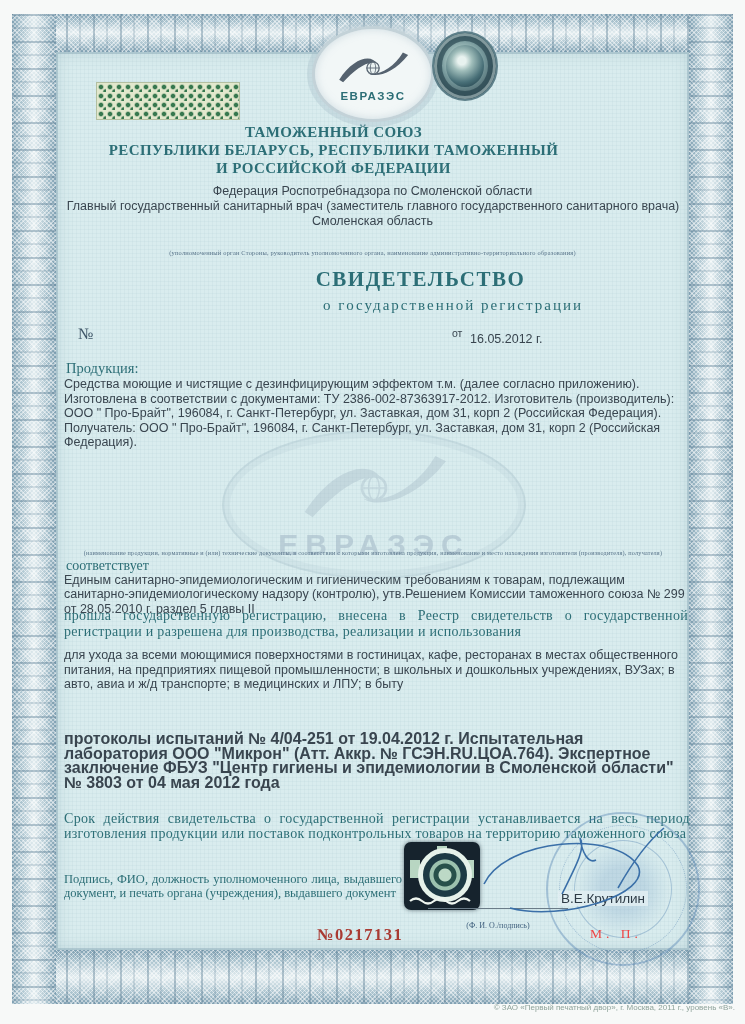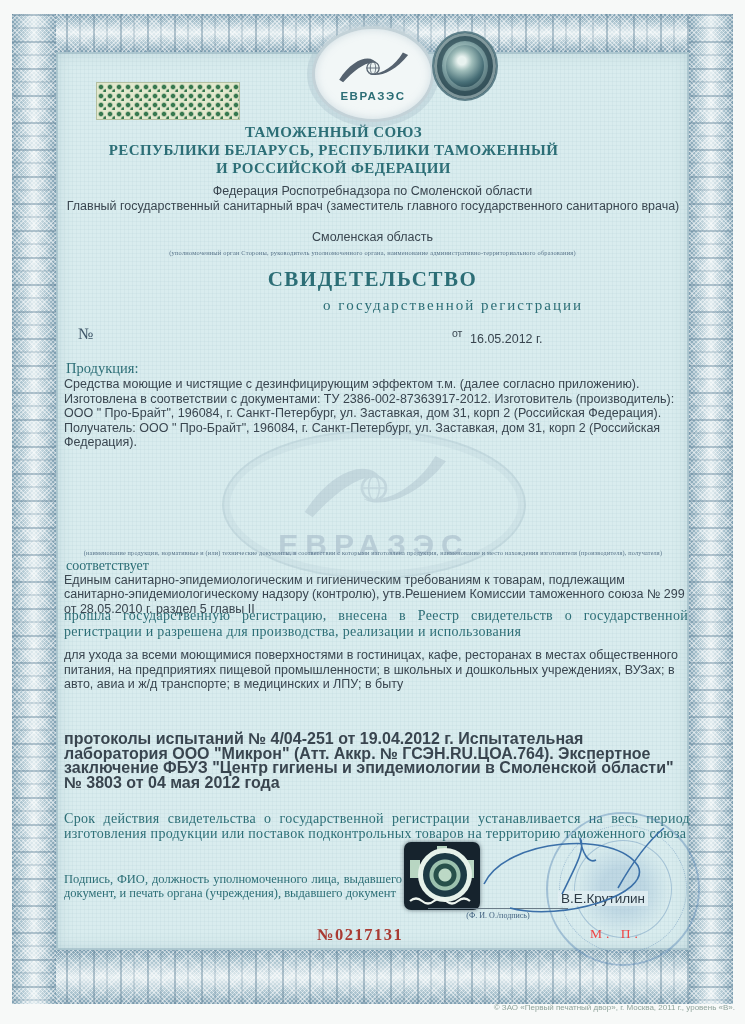--- a/index.html
+++ b/index.html
@@ -35,21 +35,21 @@
   
   .form-serif{font-family:"Liberation Serif",serif;color:#2c6e76;}
   .fill-sans{font-family:"Liberation Sans",sans-serif;color:#39454f;}
   .tiny{font-family:"Liberation Serif",serif;color:#59748a;font-size:6.4px;letter-spacing:.2px;}
   .just{text-align:justify;}
   .ctr{text-align:center;}
   .z2{z-index:2;}
 
   .head-line{left:56px;width:555px;text-align:center;font-weight:bold;font-size:15px;letter-spacing:.4px;}
   .auth-line{left:56px;width:633px;text-align:center;font-size:12.5px;}
-  .title-main{left:56px;width:633px;text-align:center;font-weight:bold;font-size:21px;letter-spacing:1.5px;}
+  .title-main{left:56px;width:633px;text-align:center;font-weight:bold;font-size:21px;letter-spacing:1.5px;padding-left:48px;}
   .title-sub{left:56px;width:527px;text-align:right;font-weight:normal;font-size:15px;letter-spacing:2px;}
 
   
   .green-strip{left:96px;top:82px;width:142px;height:36px;z-index:2;
     border:1px solid #b3bfa0;
     background:
       radial-gradient(circle at 4px 4px, #37784f 1.7px, rgba(55,120,79,.35) 2.4px, rgba(0,0,0,0) 3.2px),
       radial-gradient(circle at 8.5px 8.5px, #37784f 1.7px, rgba(55,120,79,.35) 2.4px, rgba(0,0,0,0) 3.2px),
       #e2e8cd;
     background-size:9px 9px,9px 9px;}
@@ -86,21 +86,21 @@
   .stamp{left:546px;top:812px;width:150px;height:150px;z-index:2;border-radius:50%;
     border:2px solid rgba(90,135,180,.55);opacity:.8;}
   .stamp::before{content:"";position:absolute;inset:11px;border-radius:50%;
     border:1.5px dotted rgba(90,135,180,.55);}
   .stamp::after{content:"";position:absolute;inset:26px;border-radius:50%;
     border:1px solid rgba(90,135,180,.5);
     background:radial-gradient(circle, rgba(100,145,190,.28) 0 32%, rgba(100,145,190,.10) 55%, rgba(0,0,0,0) 70%);}
   .sig-name{left:558px;top:891px;z-index:5;font-size:13.5px;color:#2d3b46;
     background:rgba(226,238,242,.85);padding:0 3px;}
   .sig-line{left:428px;top:908px;width:140px;z-index:4;border-top:1px solid #6b7c88;
-    text-align:center;font-size:8px;color:#3f5f7d;padding-top:2px;font-family:"Liberation Serif",serif;}
+    text-align:center;font-size:8px;color:#3f5f7d;padding-top:12px;font-family:"Liberation Serif",serif;}
   .mp{left:590px;top:926px;z-index:5;font-family:"Liberation Serif",serif;
     font-size:13.5px;letter-spacing:4px;color:#ef4444;}
   .serial{left:300px;top:925px;width:120px;text-align:center;z-index:3;
     font-family:"Liberation Serif",serif;font-weight:bold;font-size:16.5px;
     letter-spacing:1.5px;color:#a93a32;}
   .footer{left:0;top:1003px;width:735px;text-align:right;font-size:8px;color:#8fa39b;z-index:2;}
 
   svg{display:block;}
 </style>
 </head>
@@ -140,21 +140,21 @@
   </div>
 
   <div class="abs holo-top"></div>
 
   <div class="abs z2 form-serif head-line" style="top:124px;">ТАМОЖЕННЫЙ СОЮЗ</div>
   <div class="abs z2 form-serif head-line" style="top:142px;">РЕСПУБЛИКИ БЕЛАРУСЬ, РЕСПУБЛИКИ ТАМОЖЕННЫЙ</div>
   <div class="abs z2 form-serif head-line" style="top:160px;">И РОССИЙСКОЙ ФЕДЕРАЦИИ</div>
 
   <div class="abs z2 fill-sans auth-line" style="top:184px;">Федерация Роспотребнадзора по Смоленской области</div>
   <div class="abs z2 fill-sans" style="left:62px;top:199px;width:622px;text-align:center;font-size:12.5px;line-height:15px;">Главный государственный санитарный врач (заместитель главного государственного санитарного врача)</div>
-  <div class="abs z2 fill-sans auth-line" style="top:230px;">Смоленская область</div>
+  <div class="abs z2 fill-sans auth-line" style="top:214px;">Смоленская область</div>
 
   <div class="abs z2 tiny ctr" style="left:60px;top:249px;width:625px;">(уполномоченный орган Стороны, руководитель уполномоченного органа, наименование административно-территориального образования)</div>
 
   <div class="abs z2 form-serif title-main" style="top:267px;">СВИДЕТЕЛЬСТВО</div>
   <div class="abs z2 form-serif title-sub" style="top:297px;">о государственной регистрации</div>
 
   <div class="abs z2 form-serif" style="left:78px;top:325px;font-size:16px;color:#3f5668;">№</div>
   <div class="abs z2 fill-sans" style="left:452px;top:327px;font-size:10.5px;">от</div>
   <div class="abs z2 fill-sans" style="left:470px;top:332px;font-size:12.5px;">16.05.2012 г.</div>
 

